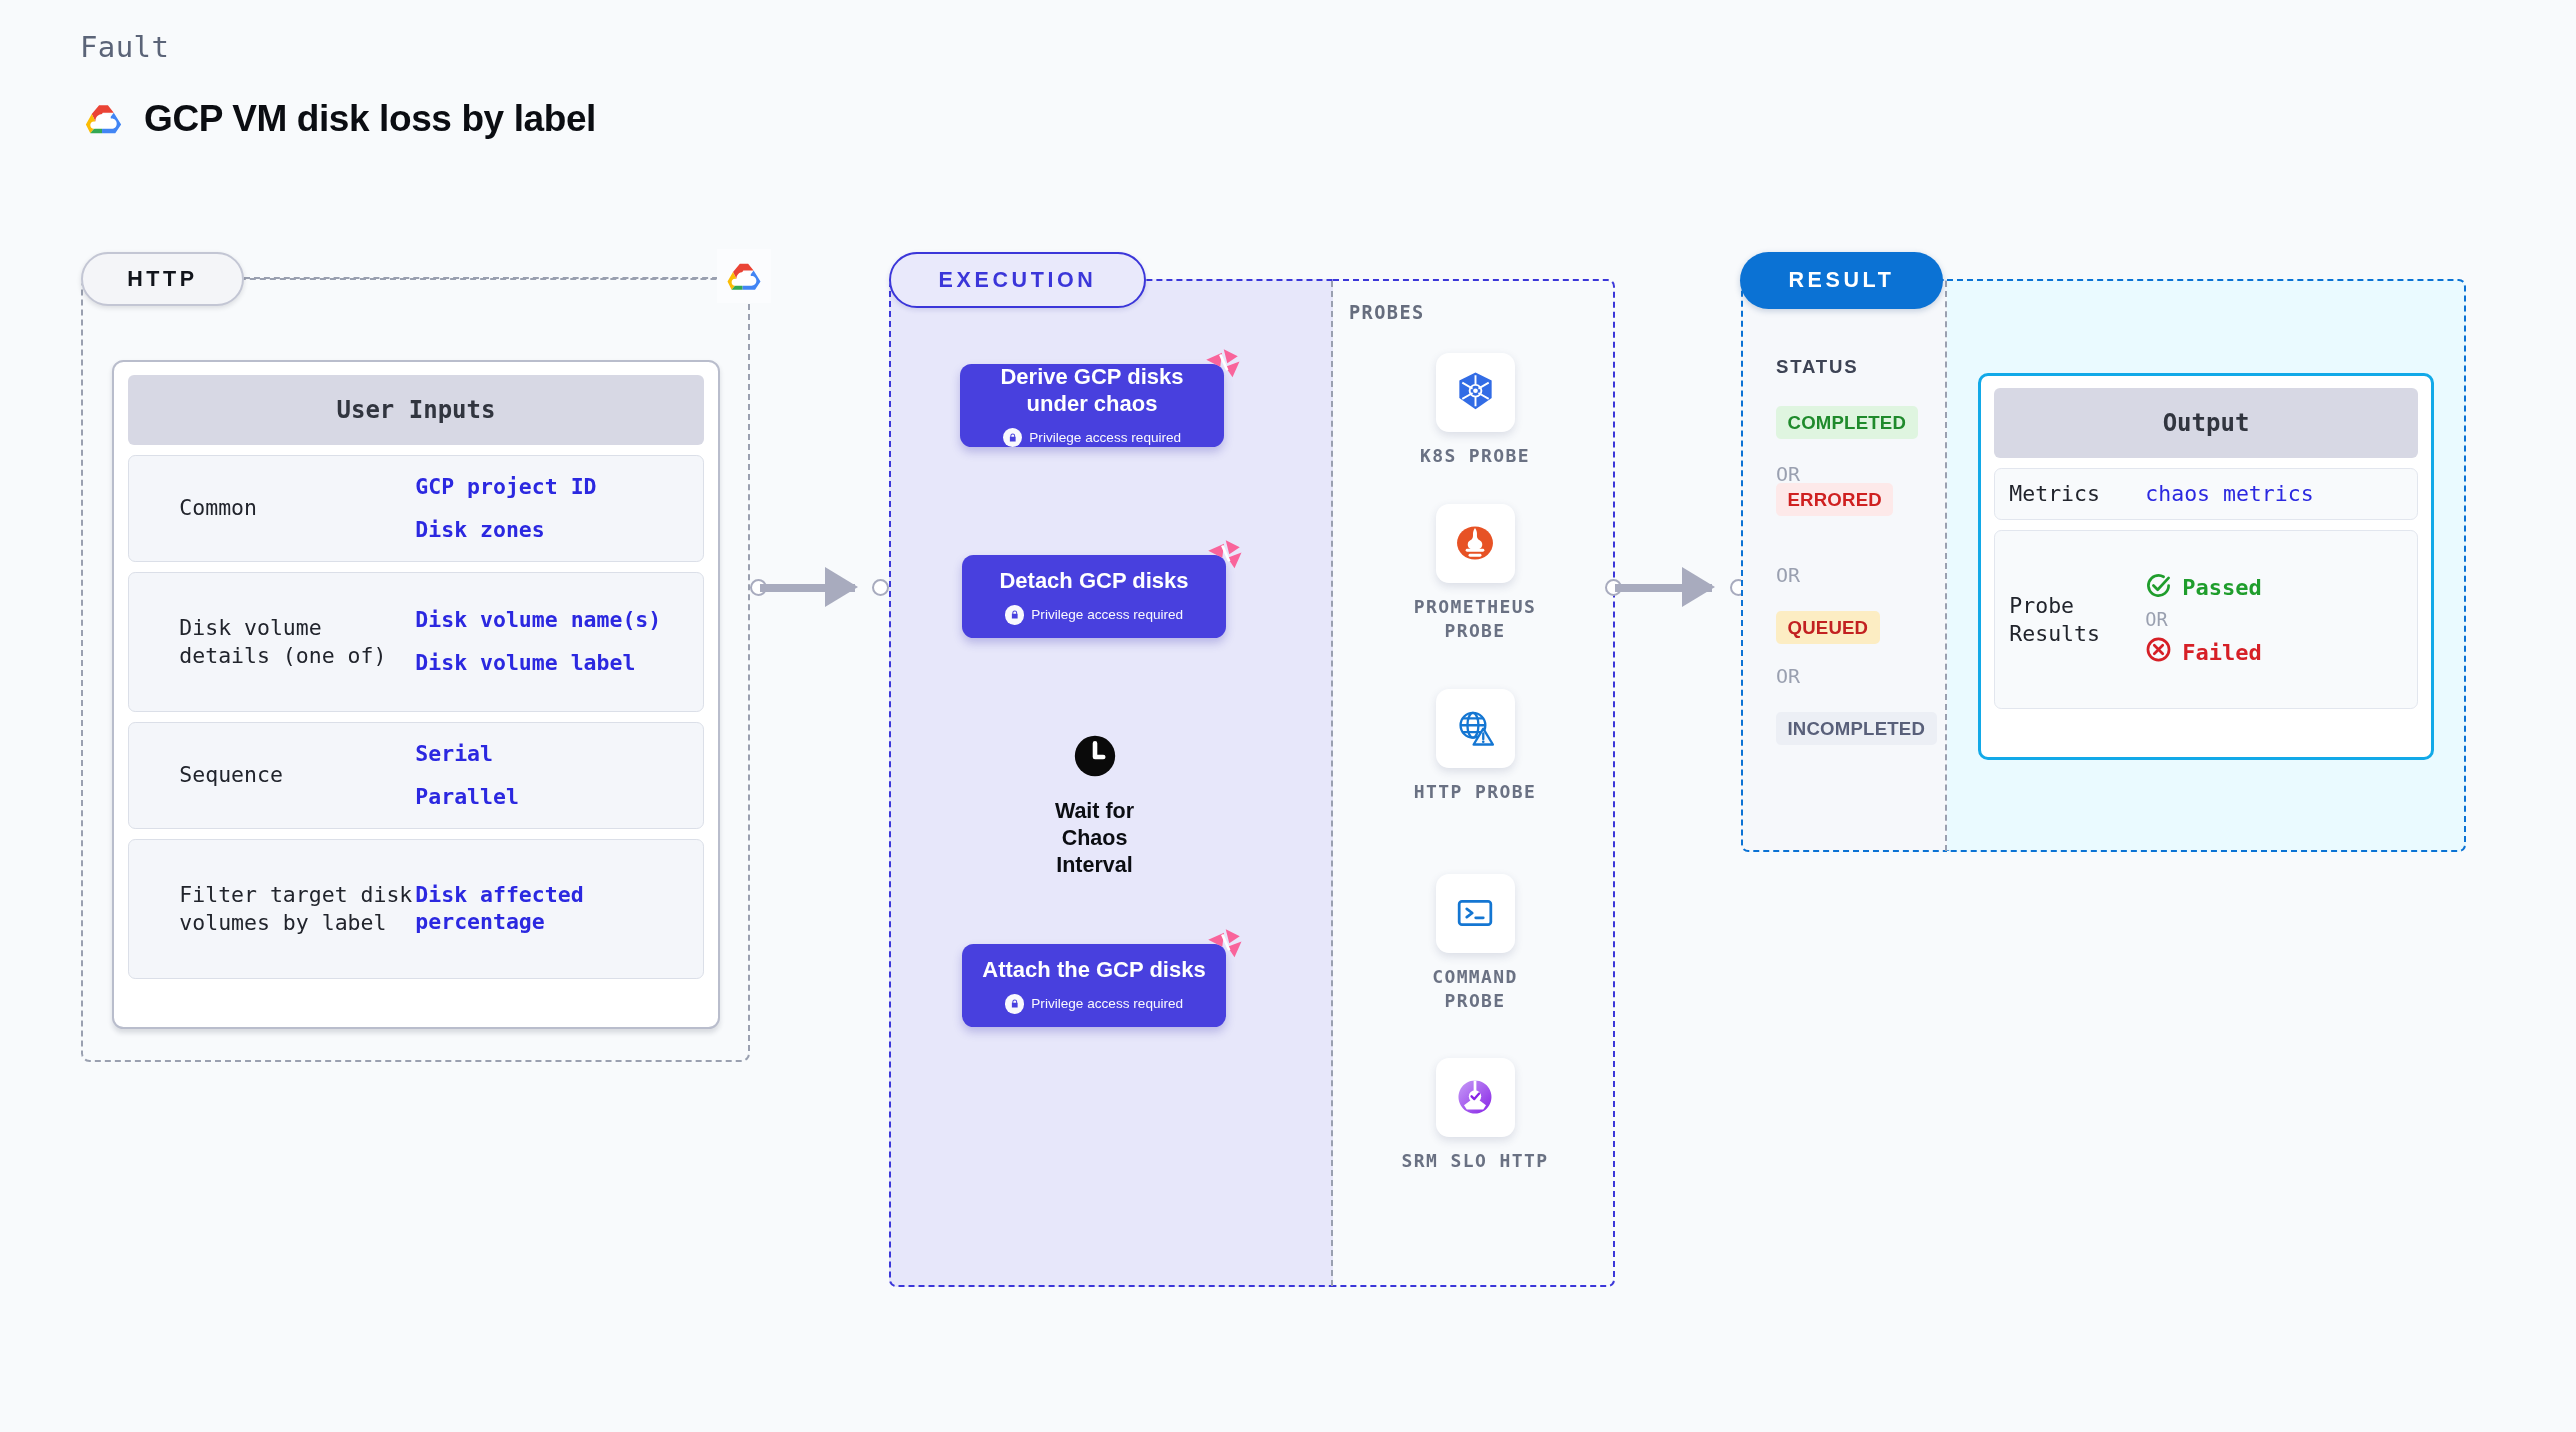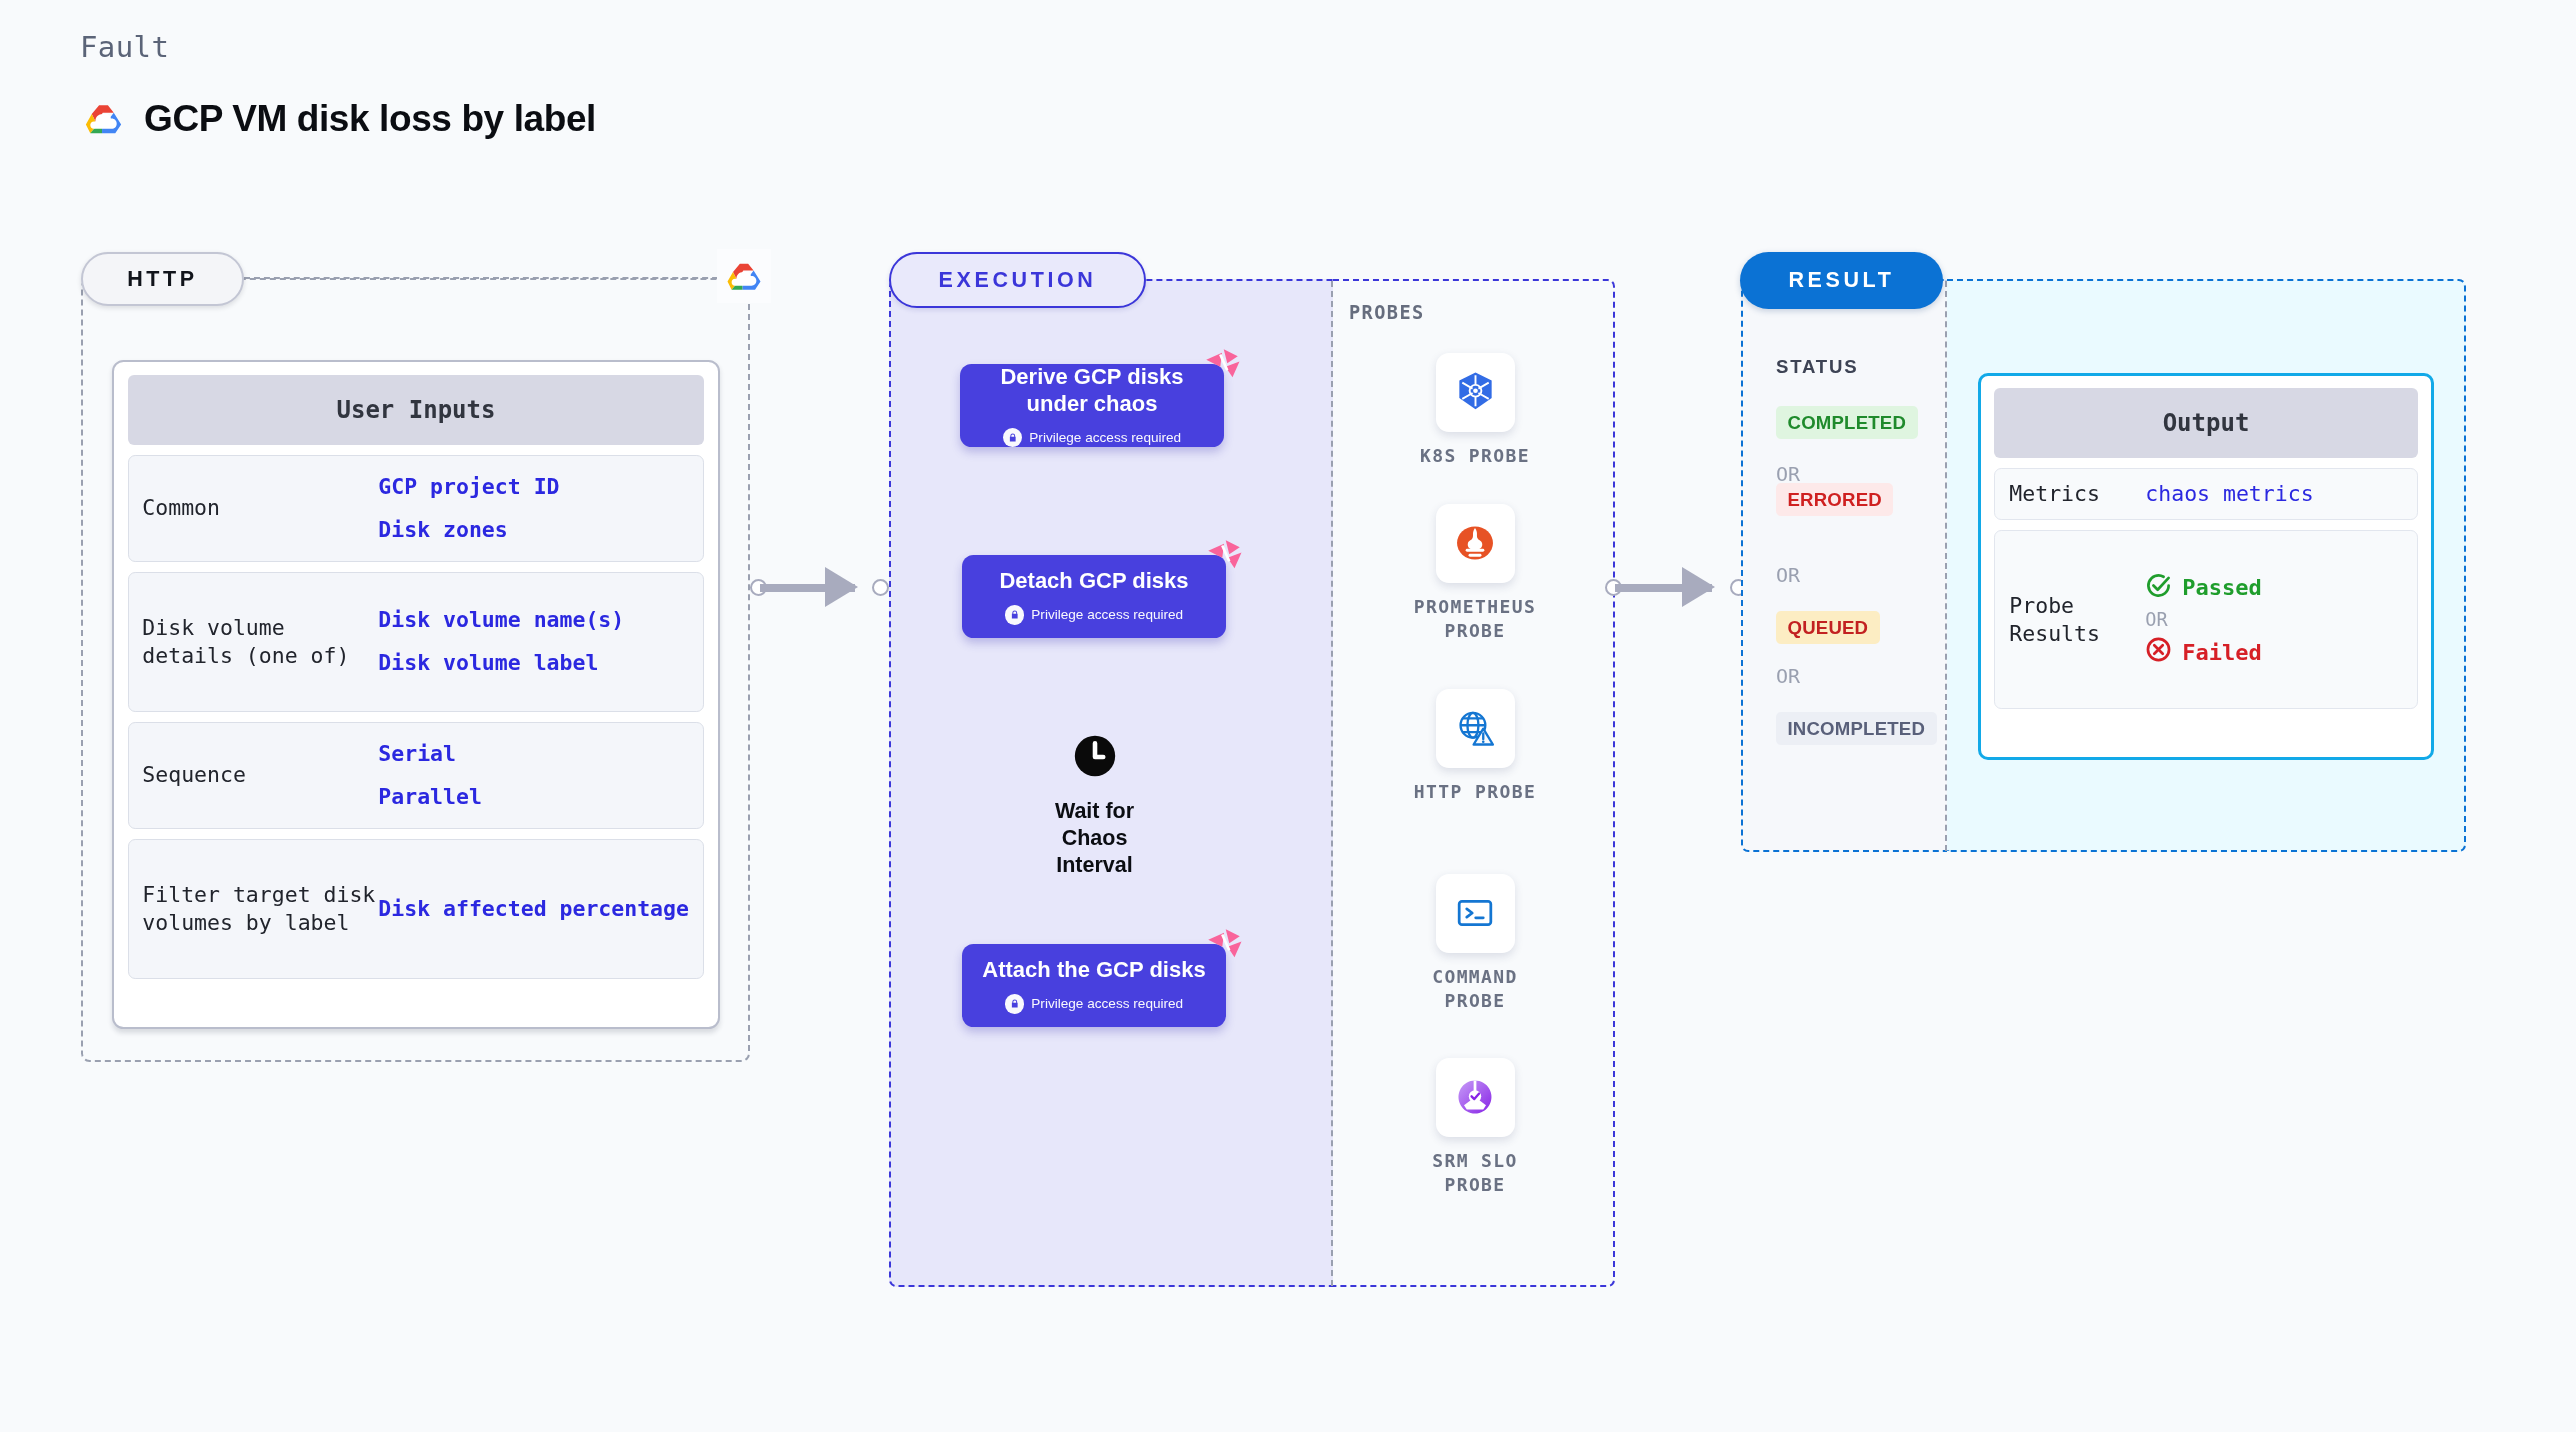--- a/index.html
+++ b/index.html
@@ -73,21 +73,21 @@
   }
   .ui-row {
     margin-top: 10px;
     background: #f4f6fa; border: 1.4px solid #dbdfe8; border-radius: 7.2px;
     display: flex; align-items: center; padding: 11.5px 13px;
     min-height: 107px;
   }
   .ui-row .rk {
     width: 236px; flex: 0 0 236px;
     font-family: "DejaVu Sans Mono", monospace;
-    font-size: 21.5px; color: #21242c; line-height: 1.32;
+    font-size: 21.5px; color: #21242c; line-height: 1.32; margin-left: 37px;
   }
   .ui-row .rv {
     flex: 1; display: flex; flex-direction: column; gap: 16px;
     font-family: "DejaVu Sans Mono", monospace;
     font-size: 21.5px; color: #2b28e0; line-height: 1.25; font-weight: bold;
   }
   .ui-row.tall { min-height: 140px; }
 
   
   .tune-dashline {
@@ -478,21 +478,21 @@
           </defs>
           <path d="M32 8 a24 24 0 11-0.1 0 Z" fill="url(#srmg)"></path>
           <path d="M32 8 v16" stroke="#ffffff" stroke-width="4"></path>
           <path d="M13 45 a24 24 0 0038 0 L32 33 Z" fill="#ffffff" opacity="0"></path>
           <path d="M16 44 L32 32 L48 44 L44 50 L20 50 Z" fill="#ffffff"></path>
           <circle cx="32" cy="31" r="9" fill="#ffffff"></circle>
           <path d="M27 31 l4 4 l7 -8" stroke="#8723e6" stroke-width="3.4" fill="none" stroke-linecap="round" stroke-linejoin="round"></path>
         </svg>
       </span>
     </div>
-    <div class="probe-name">SRM SLO PROBE</div>
+    <div class="probe-name">SRM SLO HTTP</div>
   </div>
 
   <div class="conn" style="left:1605px; top:566px; width:143px;">
     <div class="dot" style="left:0;"></div>
     <div class="bar" style="left:10px; width:97px;"></div>
     <div class="head" style="left:77px;"></div>
     <div class="dot" style="left:125px;"></div>
   </div>
 
   <div class="result-status"></div>

